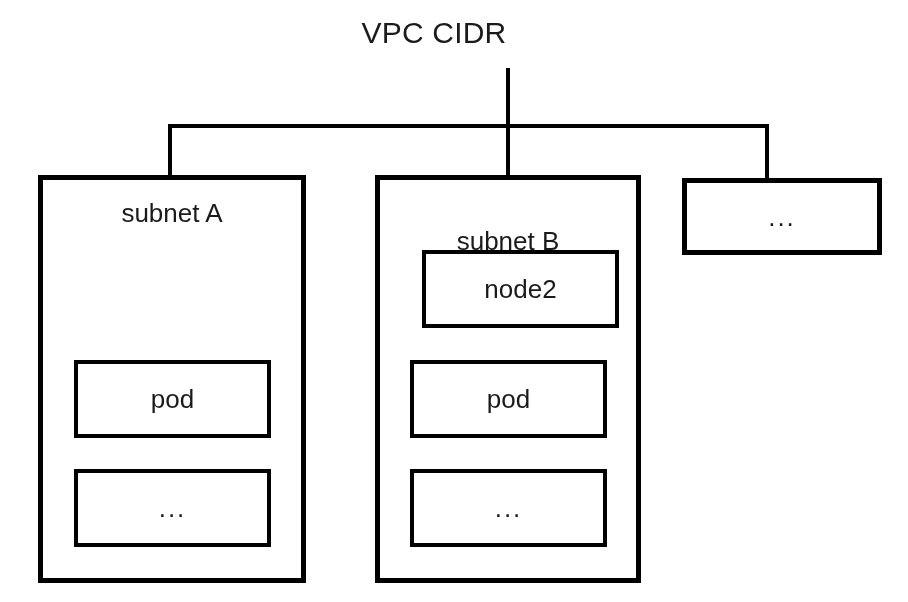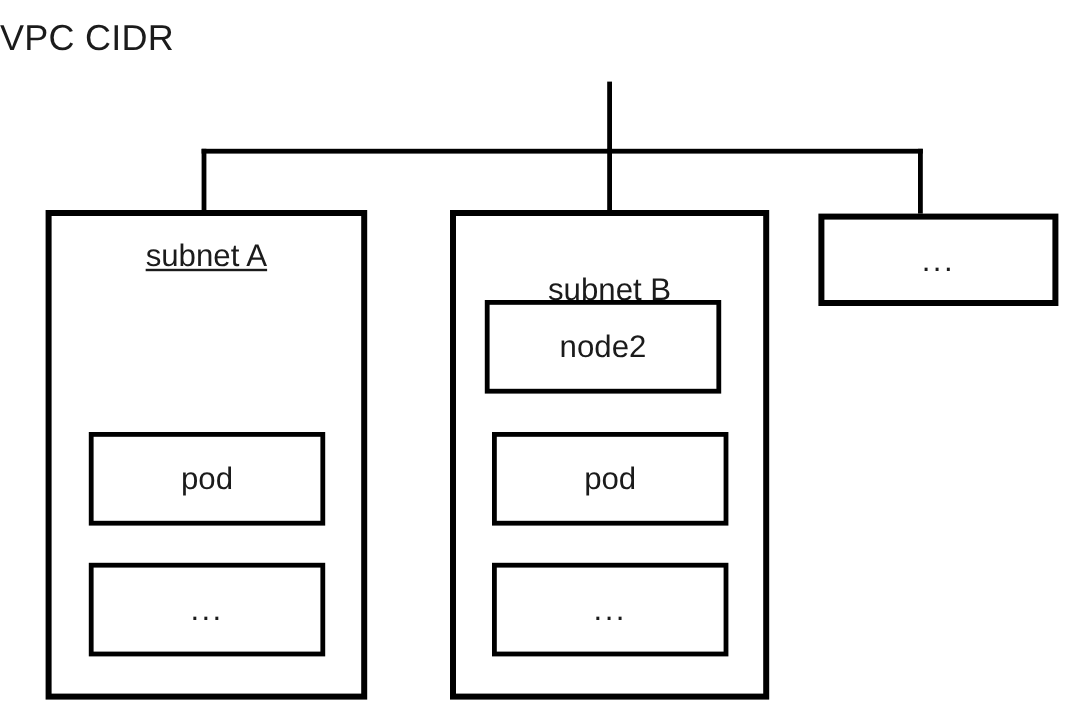--- a/index.html
+++ b/index.html
@@ -18,20 +18,21 @@
     background: #ffffff;
     overflow: hidden;
   }
 
   
   .title {
     position: absolute;
     left: 0;
     top: 14px;
     width: 868px;
+    text-align: center;
     font-size: 30px;
     letter-spacing: 0.2px;
     color: #1b1b1b;
     line-height: 38px;
     white-space: nowrap;
   }
 
   
   .line {
     position: absolute;
@@ -89,37 +90,37 @@
 
   <div class="line h-line" style="left:168px; top:124px; width:601px;"></div>
 
   <div class="line v-line" style="left:168px; top:124px; height:53px;"></div>
 
   <div class="line v-line" style="left:506px; top:124px; height:53px;"></div>
 
   <div class="line v-line" style="left:765px; top:124px; height:56px;"></div>
 
   <div class="box box-outer" style="left:38px; top:175px; width:268px; height:408px;">
-    <div class="subnet-title" style="top:18px;text-decoration:underline;">subnet A</div>
+    <div class="subnet-title" style="top:18px;">subnet A</div>
   </div>
 
 
   <div class="box box-inner" style="left:74px; top:360px; width:197px; height:78px;">
     <div class="inner-text">pod</div>
   </div>
 
   <div class="box box-inner" style="left:74px; top:469px; width:197px; height:78px;">
     <div class="inner-text ellipsis-text">...</div>
   </div>
 
   <div class="box box-outer" style="left:375px; top:175px; width:266px; height:408px;">
     <div class="subnet-title" style="top:18px;margin-top:28px;">subnet B</div>
   </div>
 
-  <div class="box box-inner" style="left:404px; top:250px; width:197px; height:78px;">
+  <div class="box box-inner" style="left:422px; top:250px; width:197px; height:78px;">
     <div class="inner-text">node2</div>
   </div>
 
   <div class="box box-inner" style="left:410px; top:360px; width:197px; height:78px;">
     <div class="inner-text">pod</div>
   </div>
 
   <div class="box box-inner" style="left:410px; top:469px; width:197px; height:78px;">
     <div class="inner-text ellipsis-text">...</div>
   </div>

